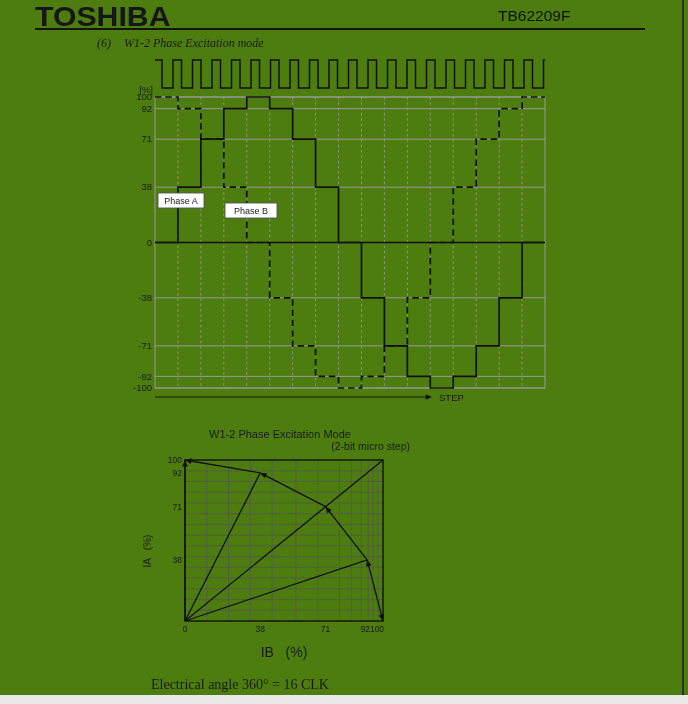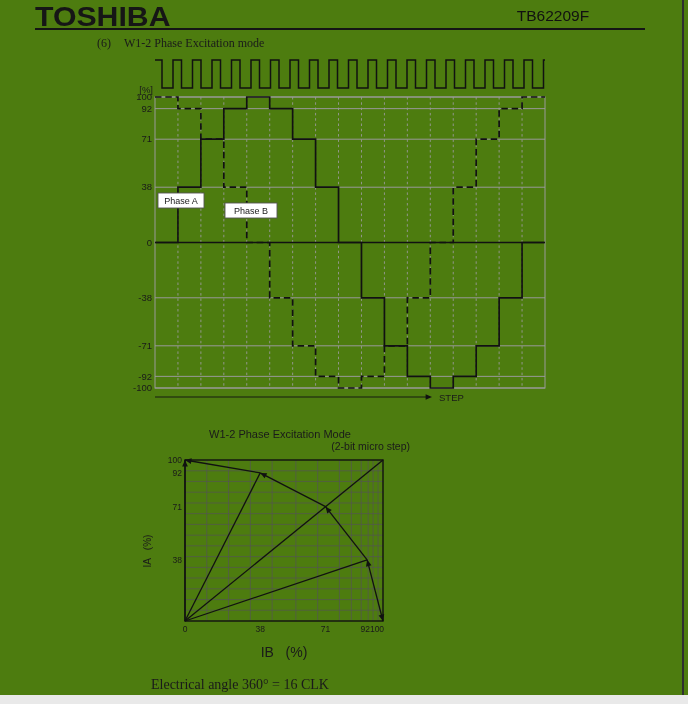--- a/index.html
+++ b/index.html
@@ -1,23 +1,23 @@
 <!DOCTYPE html>
 <html><head>
 <meta charset="utf-8">
 <style>
   html,body{margin:0;padding:0;background:#f6f6f6;}
   #page{position:relative;width:688px;height:704px;background:#4d7c0f;overflow:hidden;
         font-family:"Liberation Sans",sans-serif;color:#111;}
   .abs{position:absolute;}
   #brand{left:35px;top:2px;font-size:27px;font-weight:bold;letter-spacing:0px;
          transform:scaleX(1.12);transform-origin:left center;color:#161616;}
-  #docnum{left:498px;top:7px;width:110px;text-align:center;font-size:15.5px;color:#111;}
+  #docnum{left:498px;top:7px;width:110px;text-align:left;font-size:15.5px;color:#111;}
   #hrule{left:35px;top:28px;width:610px;height:2px;background:#151515;}
-  #section{left:97px;top:36px;font-family:"Liberation Serif",serif;font-size:12px;color:#1a1a1a;}
+  #section{left:97px;top:36px;font-family:"Liberation Serif",serif;font-size:12px;color:#1a1a1a;font-style:italic;}
   #section .idx{display:inline-block;margin-right:13px;}
   #vec-title{left:150px;top:428px;width:260px;text-align:center;line-height:12px;color:#1a1a1a;}
   #vec-title .t1{font-size:11px;}
   #vec-title .t2{font-size:10.5px;text-align:right;}
   #ia-label{left:114px;top:544px;width:70px;height:14px;text-align:center;font-size:10px;
             transform:rotate(-90deg);white-space:pre;color:#1a1a1a;}
   #ib-label{left:185px;top:644px;width:198px;text-align:center;font-size:14px;white-space:pre;color:#1a1a1a;}
   #footer-note{left:151px;top:677px;font-family:"Liberation Serif",serif;font-size:14px;color:#1a1a1a;}
   #right-edge{left:682px;top:0;width:2px;height:704px;background:#2f2f2f;}
   #bottom-strip{left:0;top:695px;width:688px;height:9px;background:#e9e9e9;}

